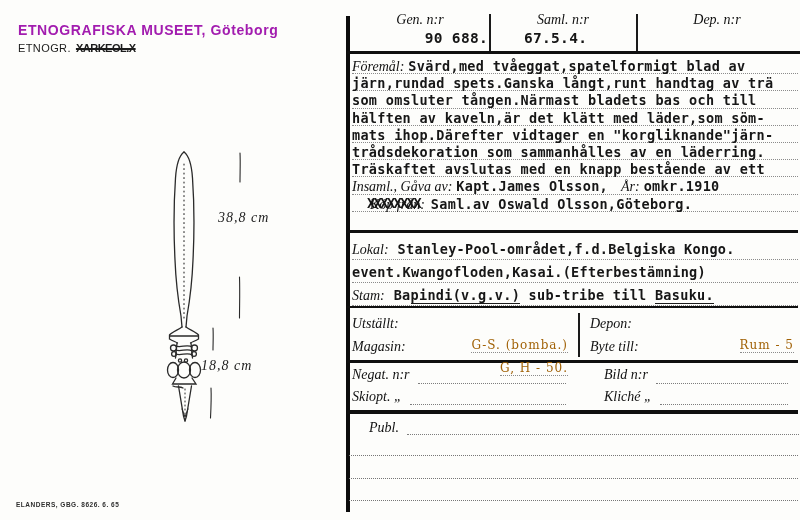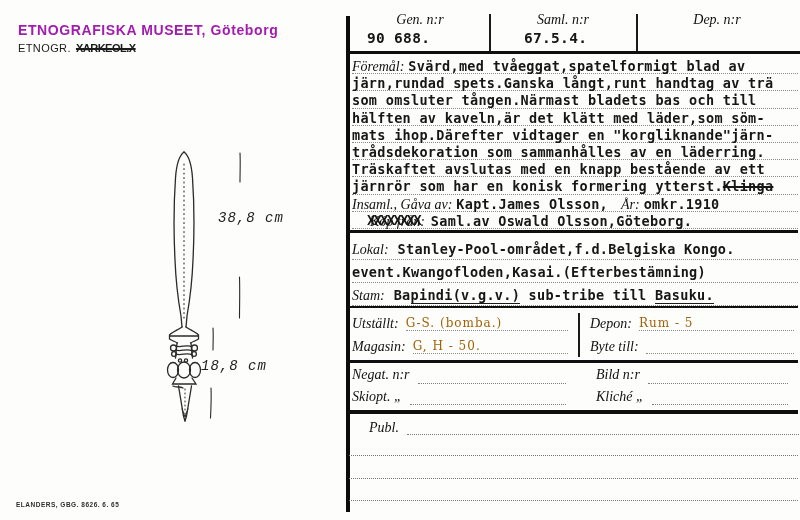--- a/index.html
+++ b/index.html
@@ -18,21 +18,21 @@
 
   
   .museum-head { position:absolute; left:18px; top:22px; }
   .museum-title { font-family:"Liberation Sans",sans-serif; font-weight:bold; font-size:14px;
                   letter-spacing:.6px; color:#a21caf; }
   .dept-line { margin-top:4px; font-size:11px; letter-spacing:.4px; color:#1c1c1c; }
   .dept-struck { font-weight:bold; text-decoration:line-through; text-decoration-thickness:2px;
                  margin-left:5px; letter-spacing:-0.5px; }
   .printer-mark { position:absolute; left:16px; top:501px; font-size:6.5px; font-weight:bold;
                   letter-spacing:.5px; color:#2e2e2e; }
-  .measure { position:absolute; font-family:Liberation Mono, monospace; font-style:italic;
+  .measure { position:absolute; font-family:Liberation Serif, serif; font-style:italic;
              font-size:14px; letter-spacing:1px; color:#222; }
   .measure-blade { left:218px; top:210px; }
   .measure-grip  { left:201px; top:358px; }
   .sword-svg { position:absolute; left:140px; top:130px; width:180px; height:320px; }
 
   
   .card-vline { position:absolute; left:346px; top:16px; width:4px; height:496px; background:#0c0c0c; }
   .hline { position:absolute; left:347px; width:451px; background:#0f0f0f; }
   .hl1 { top:51px;  height:3px; width:453px; }
   .hl2 { top:230px; height:3px; }
@@ -41,47 +41,47 @@
   .hl5 { top:410px; height:4px; }
   .hdr-vdiv { position:absolute; top:14px; width:2px; height:37px; background:#1a1a1a; }
   .vd1 { left:489px; } .vd2 { left:636px; }
   .place-vdiv { position:absolute; left:578px; top:313px; width:2px; height:44px; background:#1a1a1a; }
 
   
   .hdr-col { position:absolute; top:12px; }
   .hc1 { left:352px; width:136px; } .hc2 { left:491px; width:144px; } .hc3 { left:638px; width:158px; }
   .hdr-label { text-align:center; }
   .hdr-value { font-size:14.5px; margin-top:2px; }
-  .hc1 .hdr-value { padding-left:15px; } .hc2 .hdr-value { padding-left:33px; }
+  .hc1 .hdr-value { padding-left:15px;text-align:right; } .hc2 .hdr-value { padding-left:33px; }
 
   
   .foremal { position:absolute; left:352px; top:57px; width:446px; }
   .f-line { height:17.2px; line-height:17.2px; border-bottom:1px dotted #8b8b8b; }
   .f-line .lbl { margin-right:4px; }
   .year-lbl { margin-left:13px; margin-right:5px; }
   .kop-wrap { position:relative; display:inline-block; margin-left:18px; margin-right:2px; }
   .kop-x { position:absolute; left:-3px; top:0; letter-spacing:-1.5px; }
 
   
   .lokal { position:absolute; left:352px; top:237px; width:446px; }
   .l-row { height:23px; line-height:23px; border-bottom:1px dotted #8b8b8b; }
   .l-row .lbl { margin-right:9px; }
 
   
   .place-l { position:absolute; left:352px; top:312px; width:220px; }
   .place-r { position:absolute; left:590px; top:312px; width:208px; }
-  .p-row { height:23px; display:flex; align-items:flex-start; }
+  .p-row { height:23px; display:flex; align-items:flex-start;flex-direction:column; }
   .p-row .lbl { line-height:23px; }
   .val-fill { flex:1; border-bottom:1px dotted #8b8b8b; margin-left:7px; margin-right:4px;
               align-self:flex-end; margin-bottom:4px; line-height:15px; }
   .val-fill .hand { position:relative; top:1px; }
 
   
   .foto { position:absolute; left:352px; top:367px; width:446px; }
-  .foto-row { display:flex; height:21.5px; }
+  .foto-row { display:flex; height:21.5px;gap:8px; }
   .foto-cell-l { width:224px; display:flex; align-items:baseline; }
   .foto-cell-r { flex:1; display:flex; align-items:baseline;margin-left:20px; }
   .dots { flex:1; border-bottom:1px dotted #7d7d7d; align-self:flex-end; margin:0 10px 5px 8px; height:1px; }
 
   
   .publ-row { position:absolute; left:369px; top:420px; width:446px; display:flex; align-items:baseline; height:20px; }
   .blank-line { position:absolute; left:349px; width:449px; border-bottom:1.5px dotted #767676; }
   .bl1 { top:455px; } .bl2 { top:478px; } .bl3 { top:500px; }
 </style>
 </head>
@@ -171,23 +171,20 @@
     <div class="f-line">
       <span class="lbl">Föremål:</span><span class="typed">Svärd,med tvåeggat,spatelformigt blad av</span>
     </div>
     <div class="f-line"><span class="typed">järn,rundad spets.Ganska långt,runt handtag av trä</span></div>
     <div class="f-line"><span class="typed">som omsluter tången.Närmast bladets bas och till</span></div>
     <div class="f-line"><span class="typed">hälften av kaveln,är det klätt med läder,som söm-</span></div>
     <div class="f-line"><span class="typed">mats ihop.Därefter vidtager en "korgliknande"järn-</span></div>
     <div class="f-line"><span class="typed">trådsdekoration som sammanhålles av en läderring.</span></div>
     <div class="f-line"><span class="typed">Träskaftet avslutas med en knapp bestående av ett</span></div>
     <div class="f-line">
-      <span class="typed">järnrör som har en konisk formering ytterst.</span><span class="typed struck">Klinga</span>
-    </div>
-    <div class="f-line">
       <span class="lbl">Insaml., Gåva av:</span><span class="typed">Kapt.James Olsson,</span><span class="lbl year-lbl">År:</span><span class="typed">omkr.1910</span>
     </div>
     <div class="f-line">
       <span class="kop-wrap"><span class="lbl">Köp från:</span><span class="typed kop-x">XXXXXXXX</span></span><span class="typed">Saml.av Oswald Olsson,Göteborg.</span>
     </div>
   </div>
 
   <div class="lokal">
     <div class="l-row">
       <span class="lbl">Lokal:</span><span class="typed">Stanley-Pool-området,f.d.Belgiska Kongo.</span>

